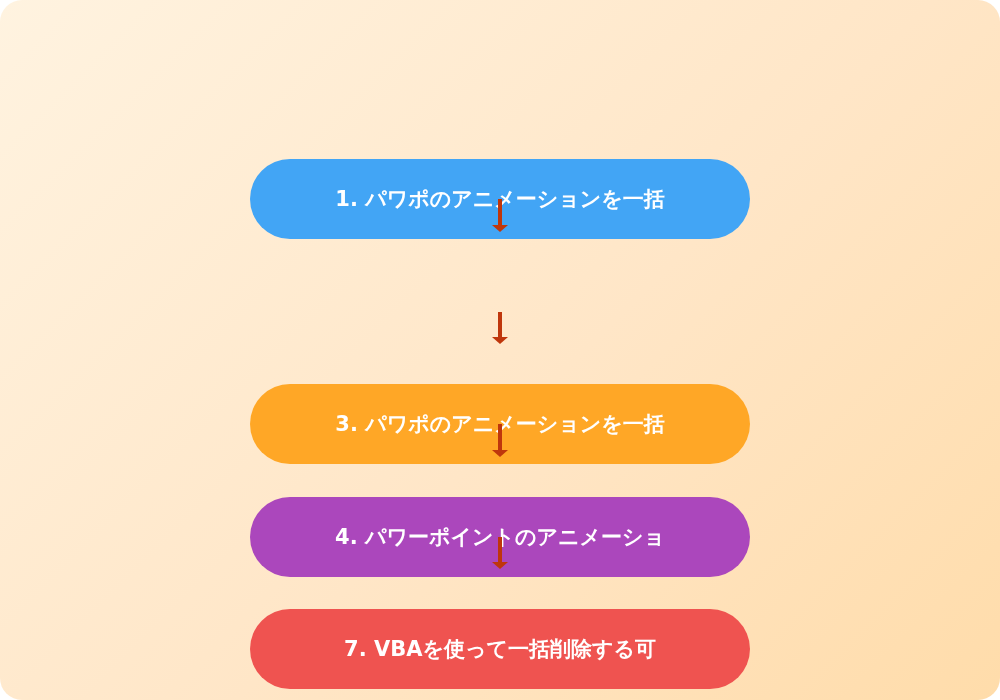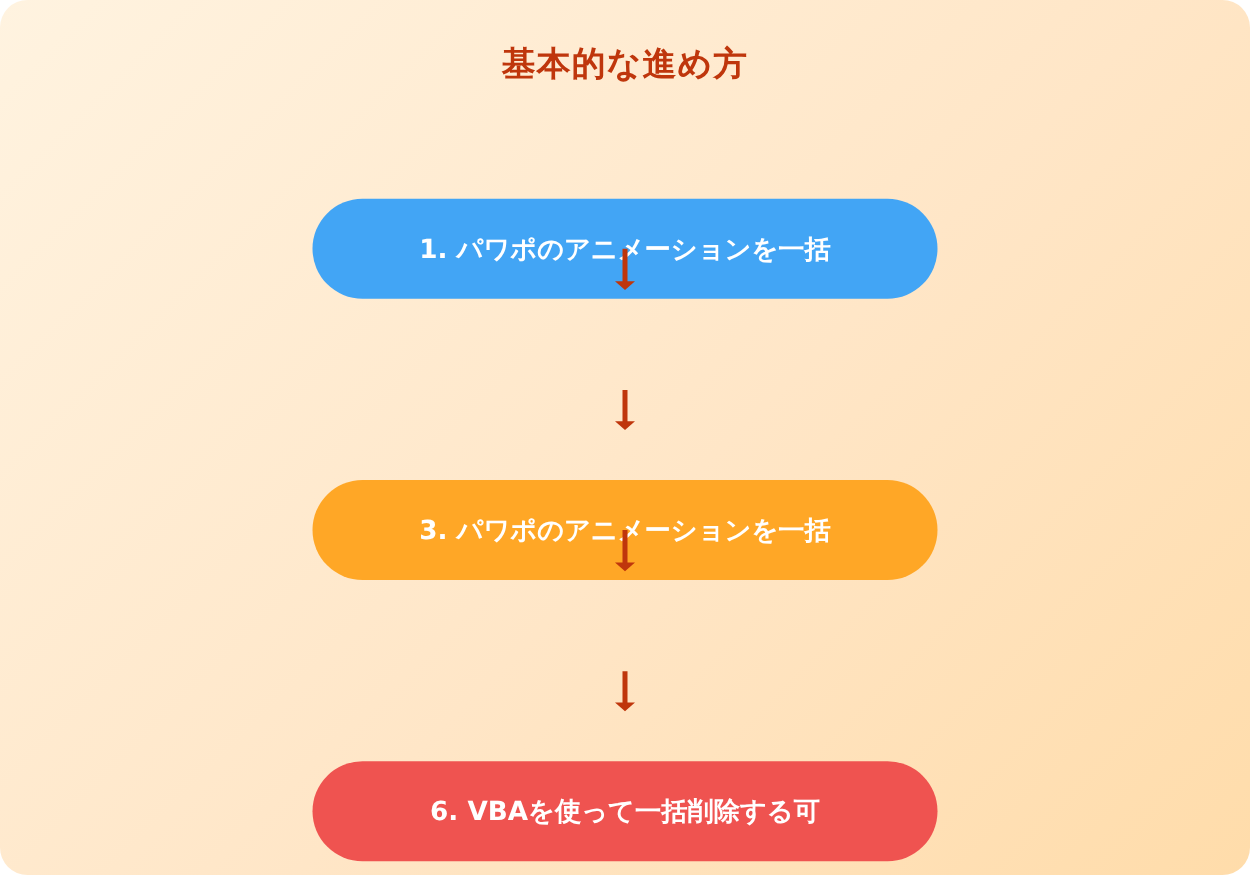--- a/index.html
+++ b/index.html
@@ -25,21 +25,20 @@
     .arrow .head {
       position: absolute; left: 2px; width: 0; height: 0;
       border-left: 8px solid transparent; border-right: 8px solid transparent;
       border-top: 7px solid #bf360c;
     }
   </style>
 </head>
 <body>
 
 <div class="canvas">
-  <div class="title">基本的な進め方</div>
 
   <div class="step" style="top:119px;background:#42a5f5;">
     <span>1. パワポのアニメーションを一括</span>
   </div>
   <div class="arrow" style="top:199px;height:33px;">
     <div class="shaft" style="height:27px;"></div>
       <div class="head" style="top:26px;"></div>
   </div>
 
   <div class="arrow" style="top:312px;height:32px;">
@@ -48,21 +47,24 @@
   </div>
 
   <div class="step" style="top:344px;background:#ffa726;">
     <span>3. パワポのアニメーションを一括</span>
   </div>
   <div class="arrow" style="top:424px;height:33px;">
     <div class="shaft" style="height:27px;"></div>
       <div class="head" style="top:26px;"></div>
   </div>
 
+  <div class="step" style="top:457px;background:#ab47bc;">
+    <span>4. パワーポイントのアニメーショ</span>
+  </div>
   <div class="arrow" style="top:537px;height:32px;">
     <div class="shaft" style="height:26px;"></div>
       <div class="head" style="top:25px;"></div>
   </div>
 
   <div class="step" style="top:569px;background:#ef5350;">
-    <span>6. VBAを使って一括削除する可</span>
+    <span>7. VBAを使って一括削除する可</span>
   </div>
 </div>
 
 </body></html>

